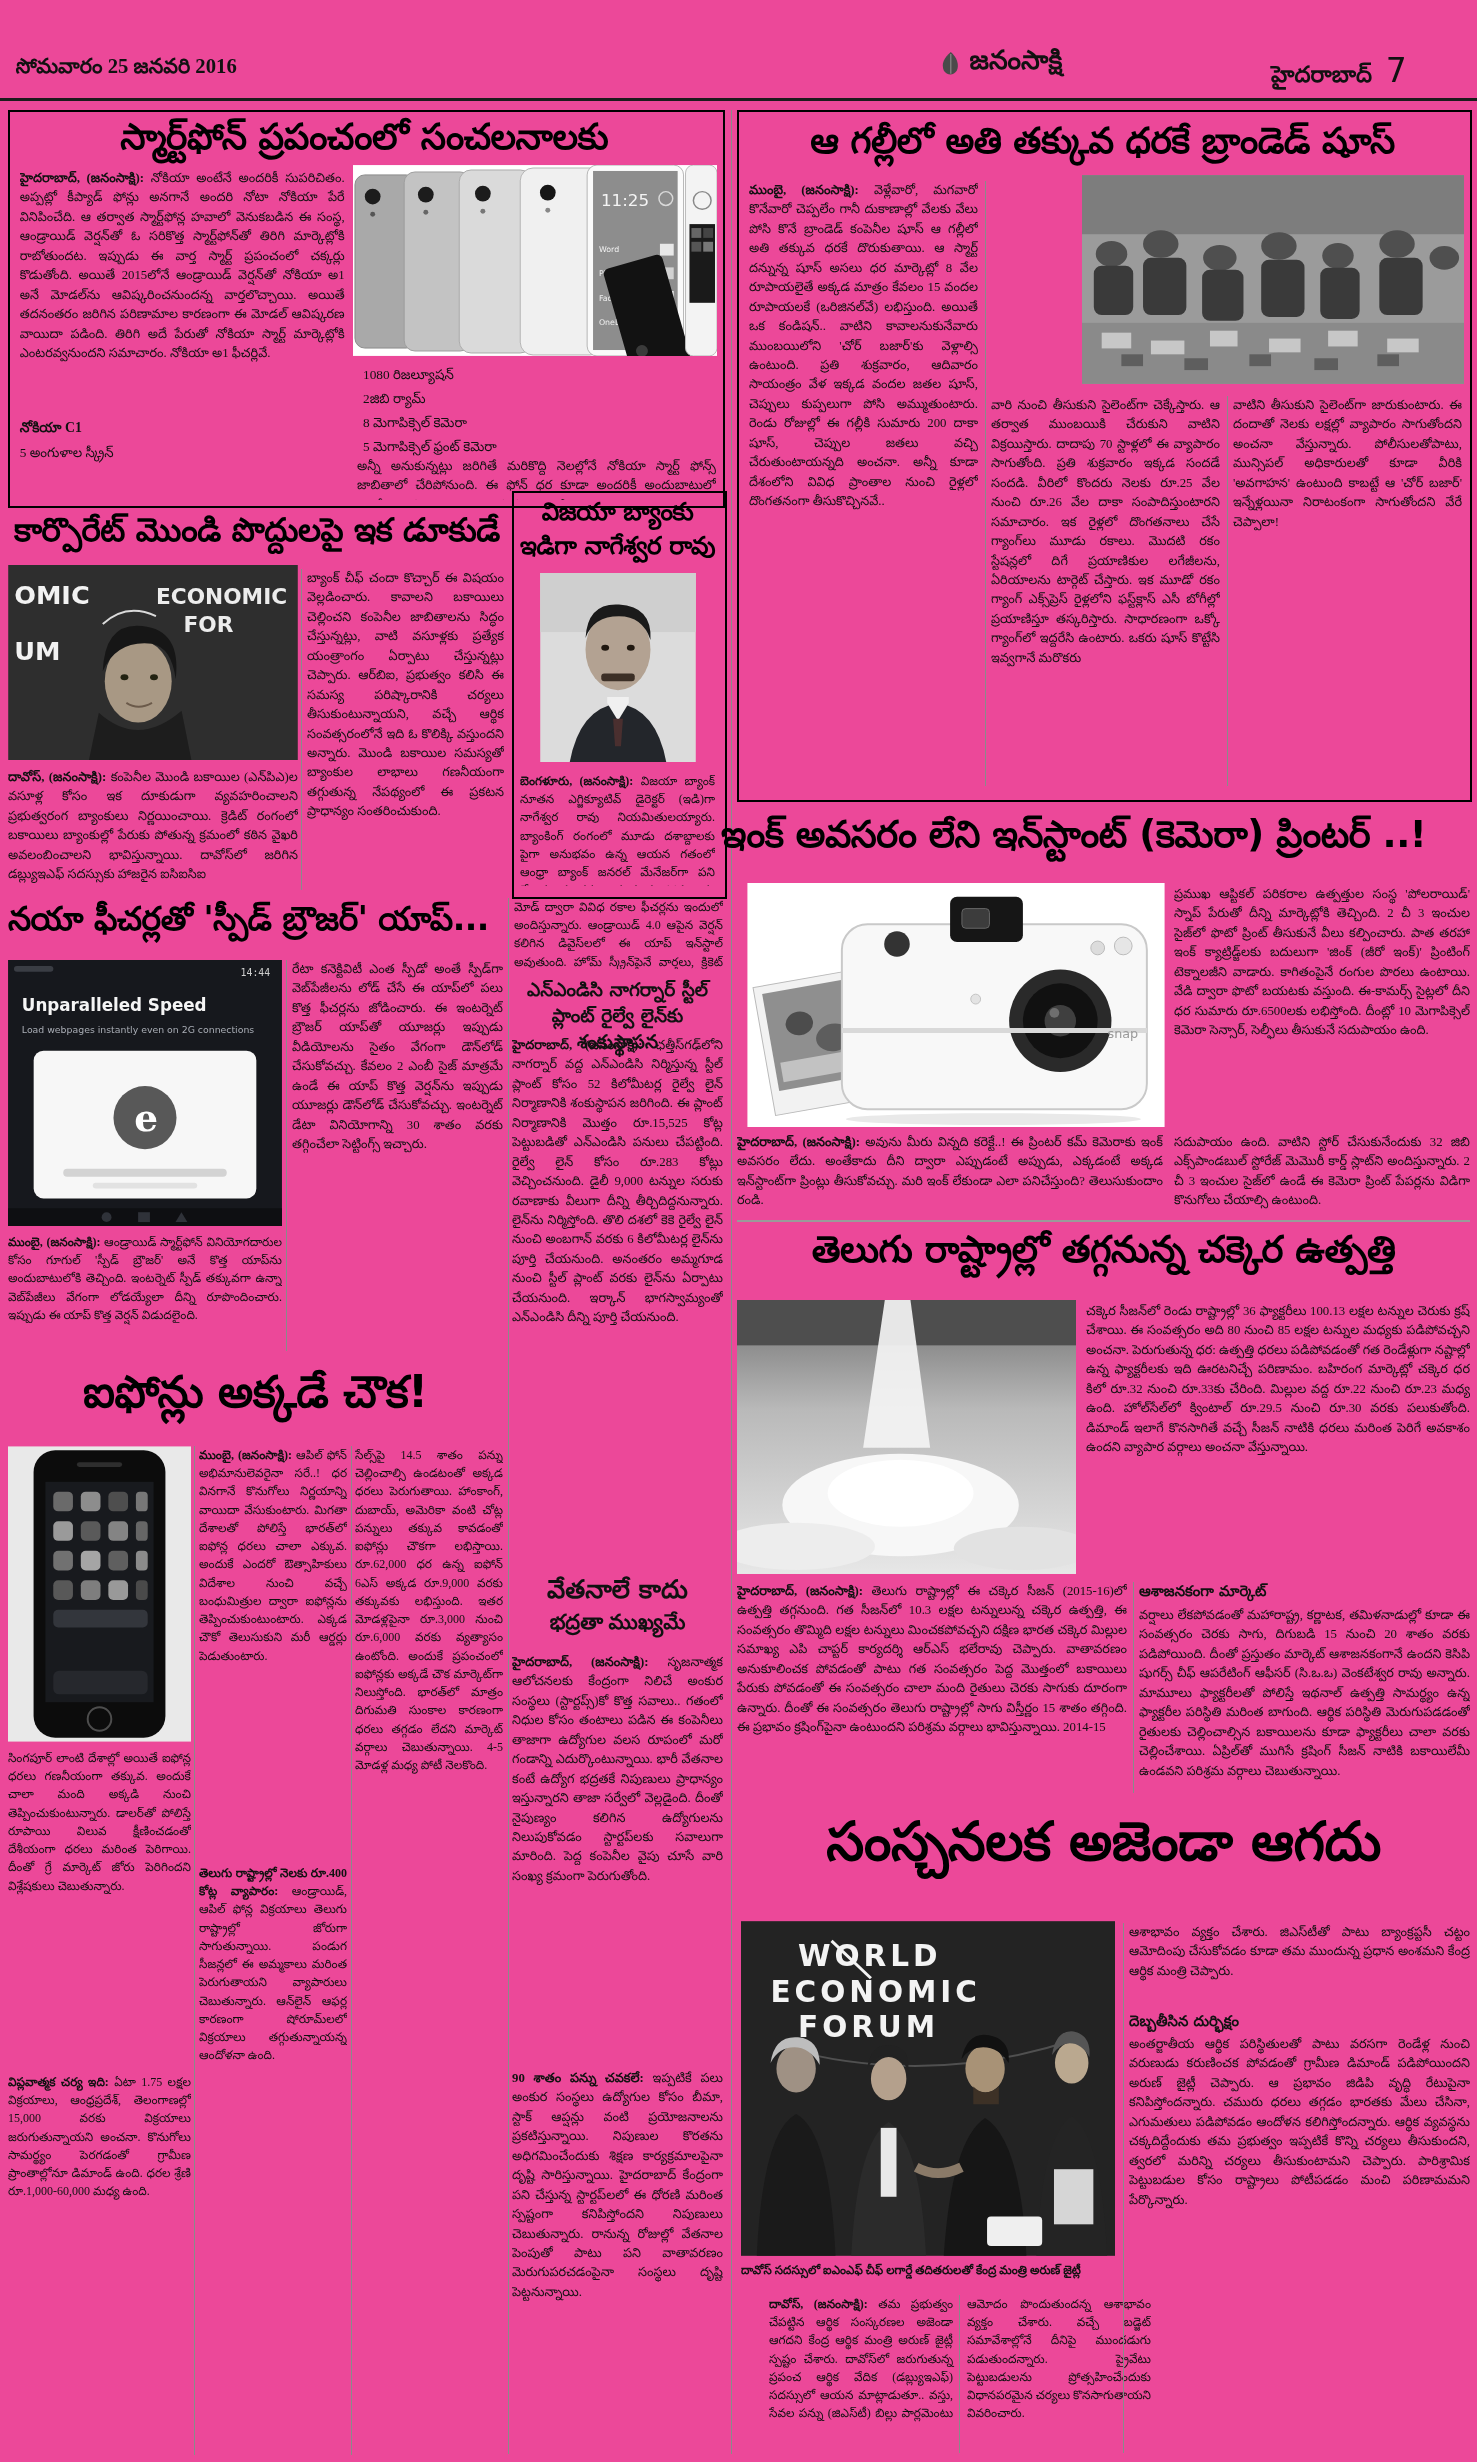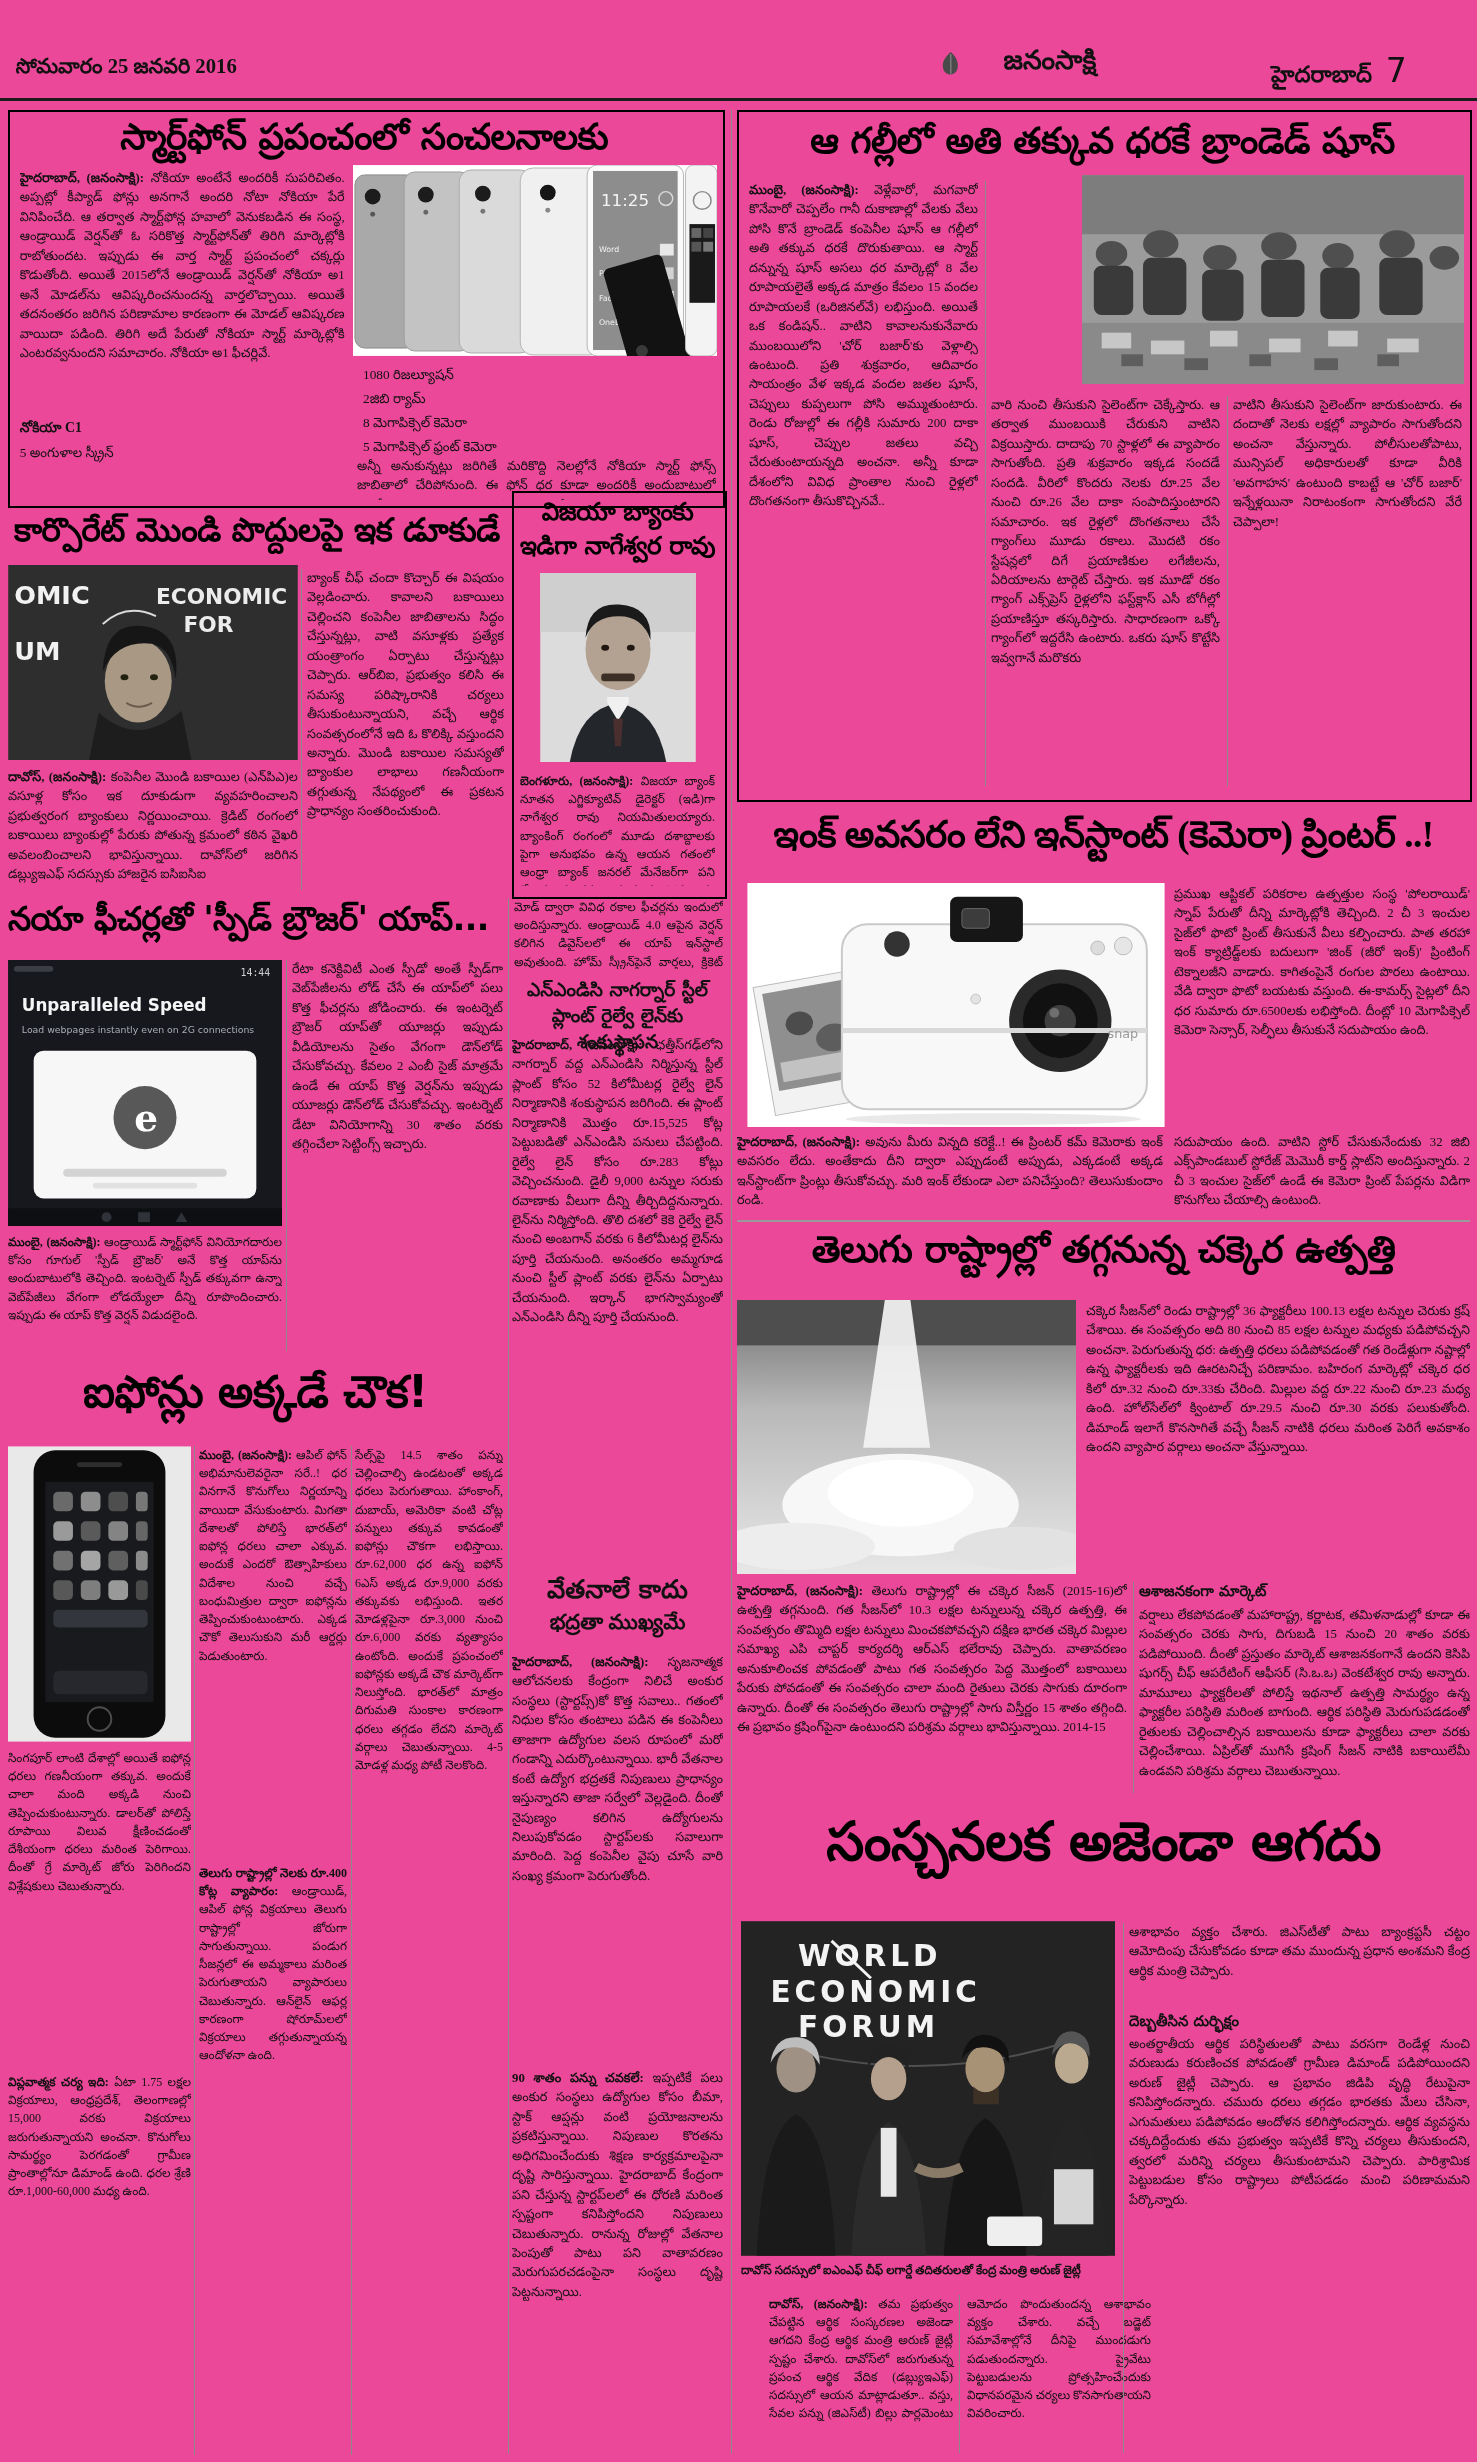--- a/index.html
+++ b/index.html
@@ -24,21 +24,21 @@
 
 <div id="page">
 
   <div class="abs b" style="left:15.8px;top:55px;font-size:20.7px;">సోమవారం 25 జనవరి 2016</div>
 
   <div class="abs" style="left:938px;top:45px;display:flex;align-items:center;gap:5.9px;">
     <svg width="25.6" height="27.6" viewBox="0 0 26 28">
       <path d="M13 2 C6 8 3 14 6 21 C9 26 16 26 19 21 C22 15 19 7 13 2 Z" fill="#4a4a4a"></path>
       <path d="M13 4 L13 24" stroke="#888" stroke-width="1.2"></path>
     </svg>
-    <span class="b" style="font-size:26.6px;margin-left:34px;">జనంసాక్షి</span>
+    <span class="b" style="font-size:26.6px;">జనంసాక్షి</span>
   </div>
 
   <div class="abs" style="left:1271px;top:51px;display:flex;align-items:baseline;gap:13.8px;">
     <span class="b" style="font-size:22.7px;">హైదరాబాద్</span>
     <span style="font-size:33px;font-family:'DejaVu Sans',sans-serif;">7</span>
   </div>
 
   <div class="abs" style="left:0;top:98px;width:1478px;height:3px;background:#1c1c1c;"></div>
 
   <div class="abs vr" style="left:731px;top:110px;height:2344px;"></div>
@@ -281,21 +281,21 @@
     <span>ఆపిల్ ఫోన్ అభిమానులెవరైనా సరే..! ధర వినగానే కొనుగోలు నిర్ణయాన్ని వాయిదా వేసుకుంటారు. మిగతా దేశాలతో పోలిస్తే భారత్‌లో ఐఫోన్ల ధరలు చాలా ఎక్కువ. అందుకే ఎందరో ఔత్సాహికులు విదేశాల నుంచి వచ్చే బంధుమిత్రుల ద్వారా ఐఫోన్లను తెప్పించుకుంటుంటారు. ఎక్కడ చౌకో తెలుసుకుని మరీ ఆర్డర్లు పెడుతుంటారు.</span>
   </p>
   <p class="abs bt sm" style="left:199px;top:1864px;width:148px;height:591px;">
     <b>తెలుగు రాష్ట్రాల్లో నెలకు రూ.400 కోట్ల వ్యాపారం:</b>
     <span>ఆండ్రాయిడ్, ఆపిల్ ఫోన్ల విక్రయాలు తెలుగు రాష్ట్రాల్లో జోరుగా సాగుతున్నాయి. పండుగ సీజన్లలో ఈ అమ్మకాలు మరింత పెరుగుతాయని వ్యాపారులు చెబుతున్నారు. ఆన్‌లైన్ ఆఫర్ల కారణంగా షోరూమ్‌లలో విక్రయాలు తగ్గుతున్నాయన్న ఆందోళనా ఉంది.</span>
   </p>
   <p class="abs bt sm" style="left:355px;top:1446px;width:148px;height:1009px;">సేల్స్‌పై 14.5 శాతం పన్ను చెల్లించాల్సి ఉండటంతో అక్కడ ధరలు పెరుగుతాయి. హాంకాంగ్, దుబాయ్, అమెరికా వంటి చోట్ల పన్నులు తక్కువ కావడంతో ఐఫోన్లు చౌకగా లభిస్తాయి. రూ.62,000 ధర ఉన్న ఐఫోన్ 6ఎస్ అక్కడ రూ.9,000 వరకు తక్కువకు లభిస్తుంది. ఇతర మోడళ్లపైనా రూ.3,000 నుంచి రూ.6,000 వరకు వ్యత్యాసం ఉంటోంది. అందుకే ప్రపంచంలో ఐఫోన్లకు అక్కడే చౌక మార్కెట్‌గా నిలుస్తోంది. భారత్‌లో మాత్రం దిగుమతి సుంకాల కారణంగా ధరలు తగ్గడం లేదని మార్కెట్ వర్గాలు చెబుతున్నాయి. 4-5 మోడళ్ల మధ్య పోటీ నెలకొంది.</p>
   <div class="abs vr" style="left:194px;top:1446px;height:1009px;"></div>
   <div class="abs vr" style="left:351px;top:1446px;height:1009px;"></div>
 
-  <div class="abs hl c" style="left:737px;top:814px;width:733px;font-size:37px;font-family:Liberation Serif, serif;">ఇంక్ అవసరం లేని ఇన్‌స్టాంట్ (కెమెరా) ప్రింటర్ ..!</div>
+  <div class="abs hl c" style="left:707px;top:814px;width:733px;font-size:37px;">ఇంక్ అవసరం లేని ఇన్‌స్టాంట్ (కెమెరా) ప్రింటర్ ..!</div>
 
   <svg class="abs" style="left:747px;top:883px;" width="418" height="244" viewBox="0 0 424 248">
     <rect width="424" height="248" fill="#ffffff"></rect>
     <g transform="rotate(-10 70 160)">
       <rect x="16" y="96" width="112" height="132" fill="#f2f2f2" stroke="#b9b9b9"></rect>
       <rect x="24" y="104" width="96" height="100" fill="#8f8f8f"></rect>
       <ellipse cx="56" cy="140" rx="14" ry="12" fill="#4c4c4c"></ellipse>
         <ellipse cx="88" cy="160" rx="18" ry="14" fill="#5d5d5d"></ellipse>
       <rect x="30" y="176" width="84" height="20" fill="#c2c2c2"></rect>
     </g>

